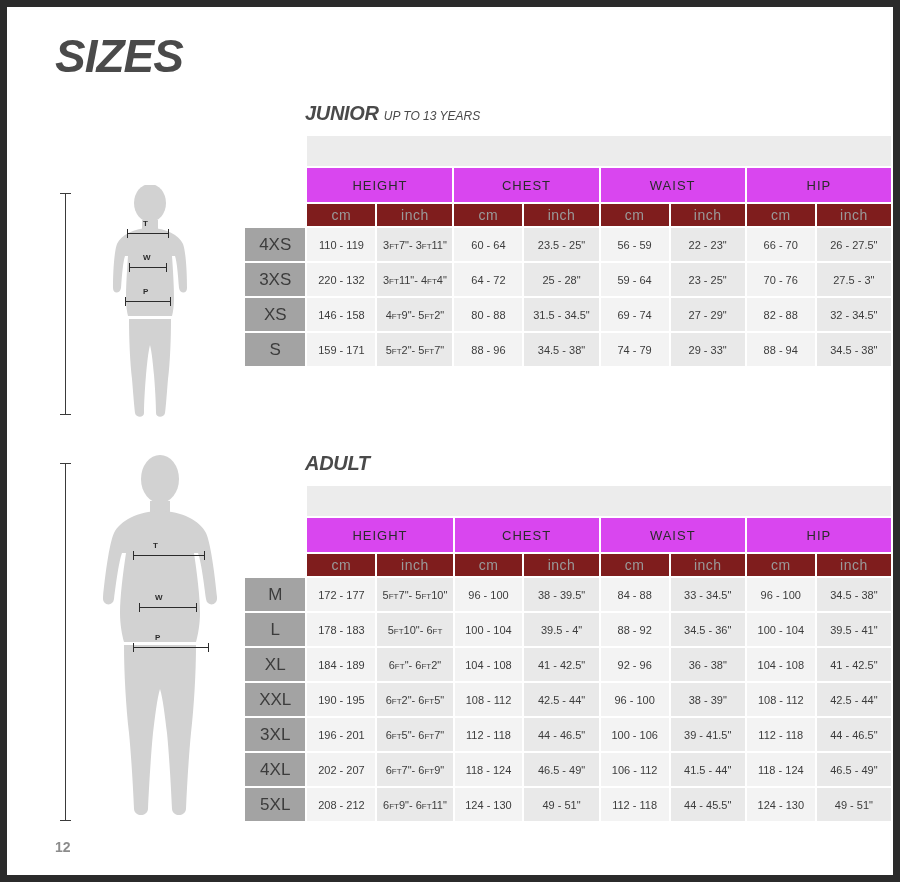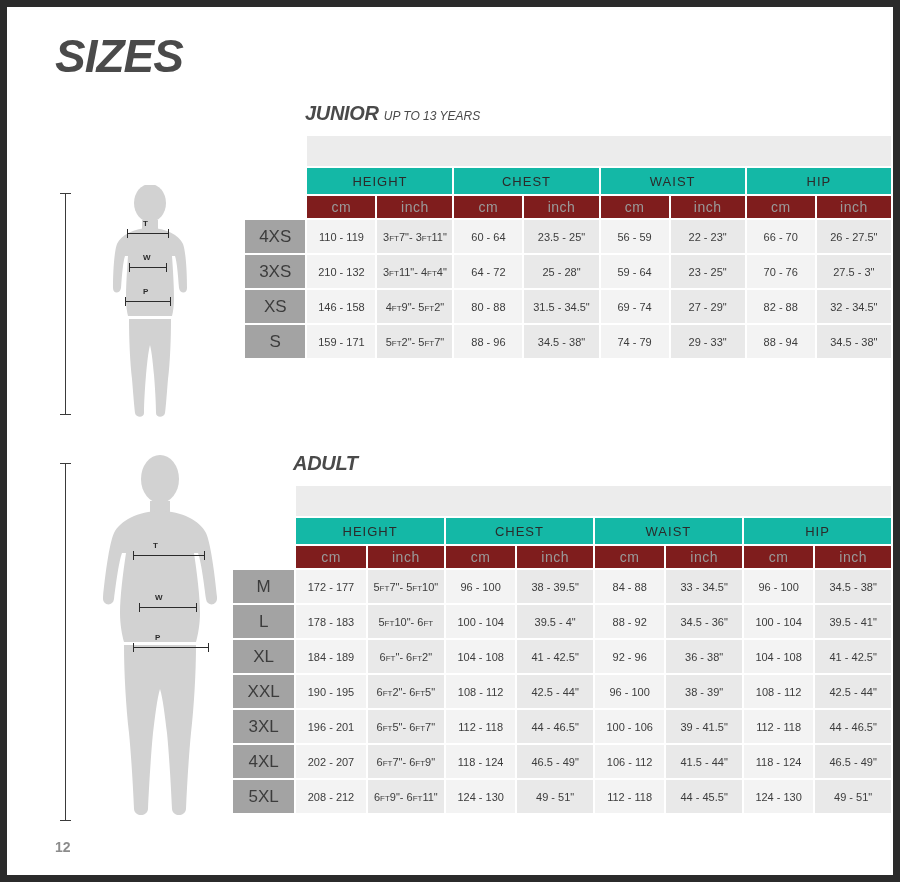--- a/index.html
+++ b/index.html
@@ -75,21 +75,21 @@
     position: absolute;
     font-size: 8px;
     font-weight: bold;
     color: #2b2b2b;
     letter-spacing: .5px;
   }
 
   
   .table-block { position: absolute; }
   .tbl-junior { left: 236px; top: 95px; }
-  .tbl-adult  { left: 224px; top: 445px; }
+  .tbl-adult  { left: 236px; top: 445px; }
 
   .block-title {
     font-size: 20px;
     font-weight: bold;
     font-style: italic;
     color: #4a4a4a;
     letter-spacing: -.3px;
     margin-bottom: 9px;
     margin-left: 62px;
   }
@@ -115,22 +115,22 @@
     font-weight: normal;
   }
   col.c-size  { width: 66px; }
   col.c-val   { width: 76px; }
   col.c-val2  { width: 82px; }
 
   .r-spacer td { height: 32px; background: #ececec; }
   .r-spacer td.blank { background: #ffffff; }
 
   .hdr-group {
-    height: 28px;
-    background: #14b8a6;
+    height: 36px;
+    background: #d946ef;
     font-size: 13px;
     font-weight: bold;
     color: #2b2b2b;
     letter-spacing: 1px;
   }
   .hdr-unit {
     height: 24px;
     background: #7f1d1d;
     font-size: 14px;
     color: #9a9a9a;
@@ -249,21 +249,21 @@
           <td class="cell-val alt">3<span class="ft">FT</span>7"- 3<span class="ft">FT</span>11"</td>
           <td class="cell-val">60 - 64</td>
           <td class="cell-val alt">23.5 - 25"</td>
           <td class="cell-val">56 - 59</td>
           <td class="cell-val alt">22 - 23"</td>
           <td class="cell-val">66 - 70</td>
           <td class="cell-val alt">26 - 27.5"</td>
         </tr>
         <tr>
           <td class="cell-size">3XS</td>
-          <td class="cell-val">210 - 132</td>
+          <td class="cell-val">220 - 132</td>
           <td class="cell-val alt">3<span class="ft">FT</span>11"- 4<span class="ft">FT</span>4"</td>
           <td class="cell-val">64 - 72</td>
           <td class="cell-val alt">25 - 28"</td>
           <td class="cell-val">59 - 64</td>
           <td class="cell-val alt">23 - 25"</td>
           <td class="cell-val">70 - 76</td>
           <td class="cell-val alt">27.5 - 3"</td>
         </tr>
         <tr>
           <td class="cell-size">XS</td>

